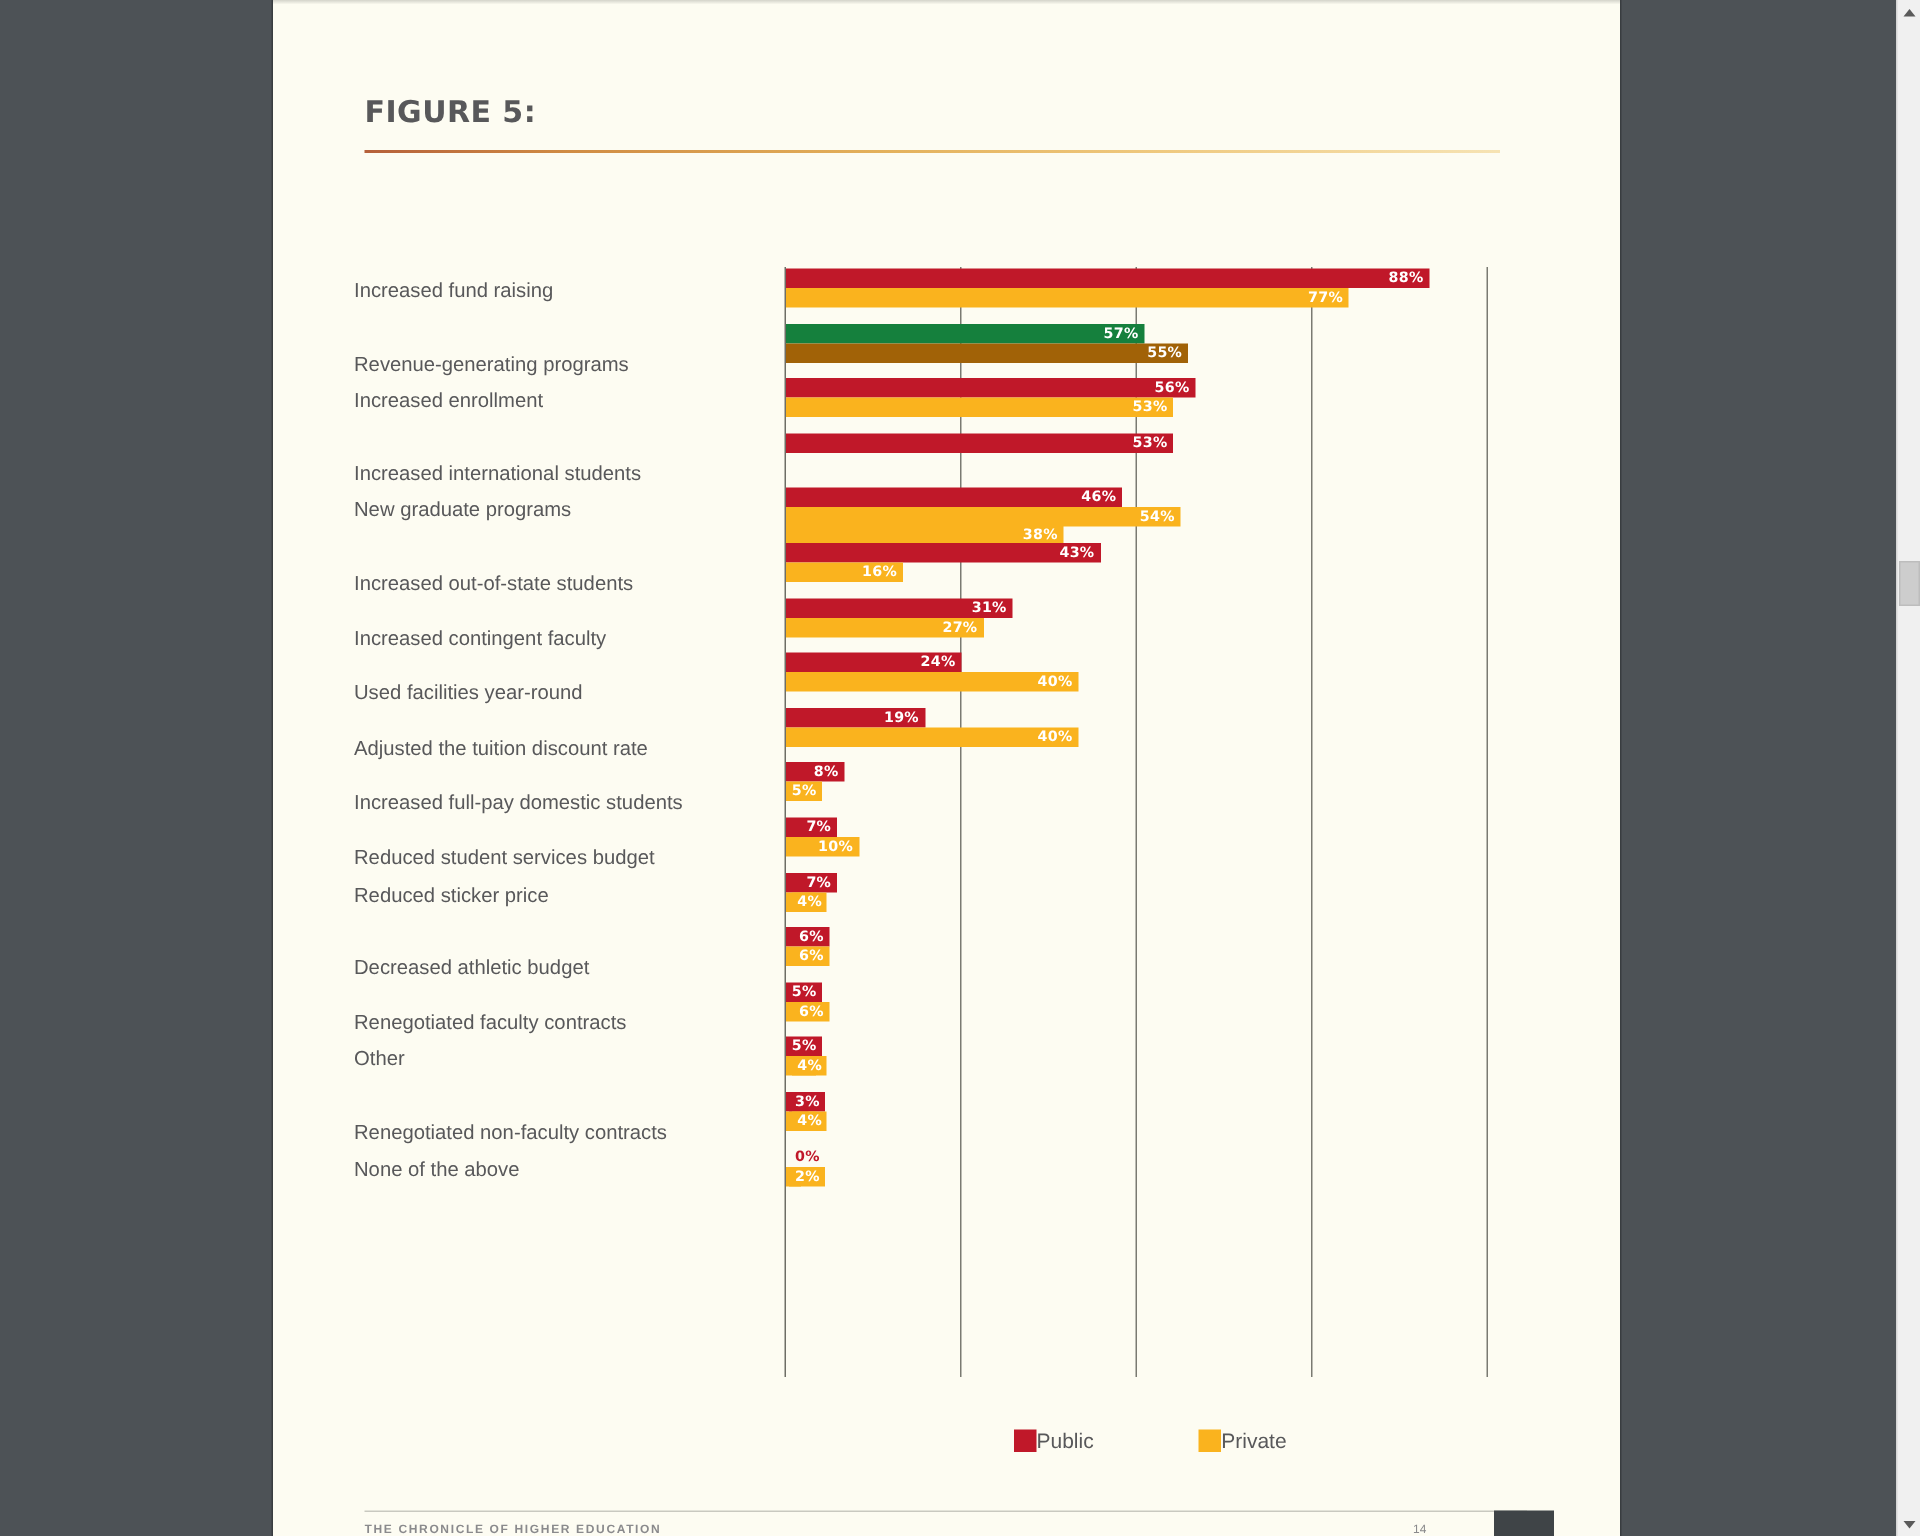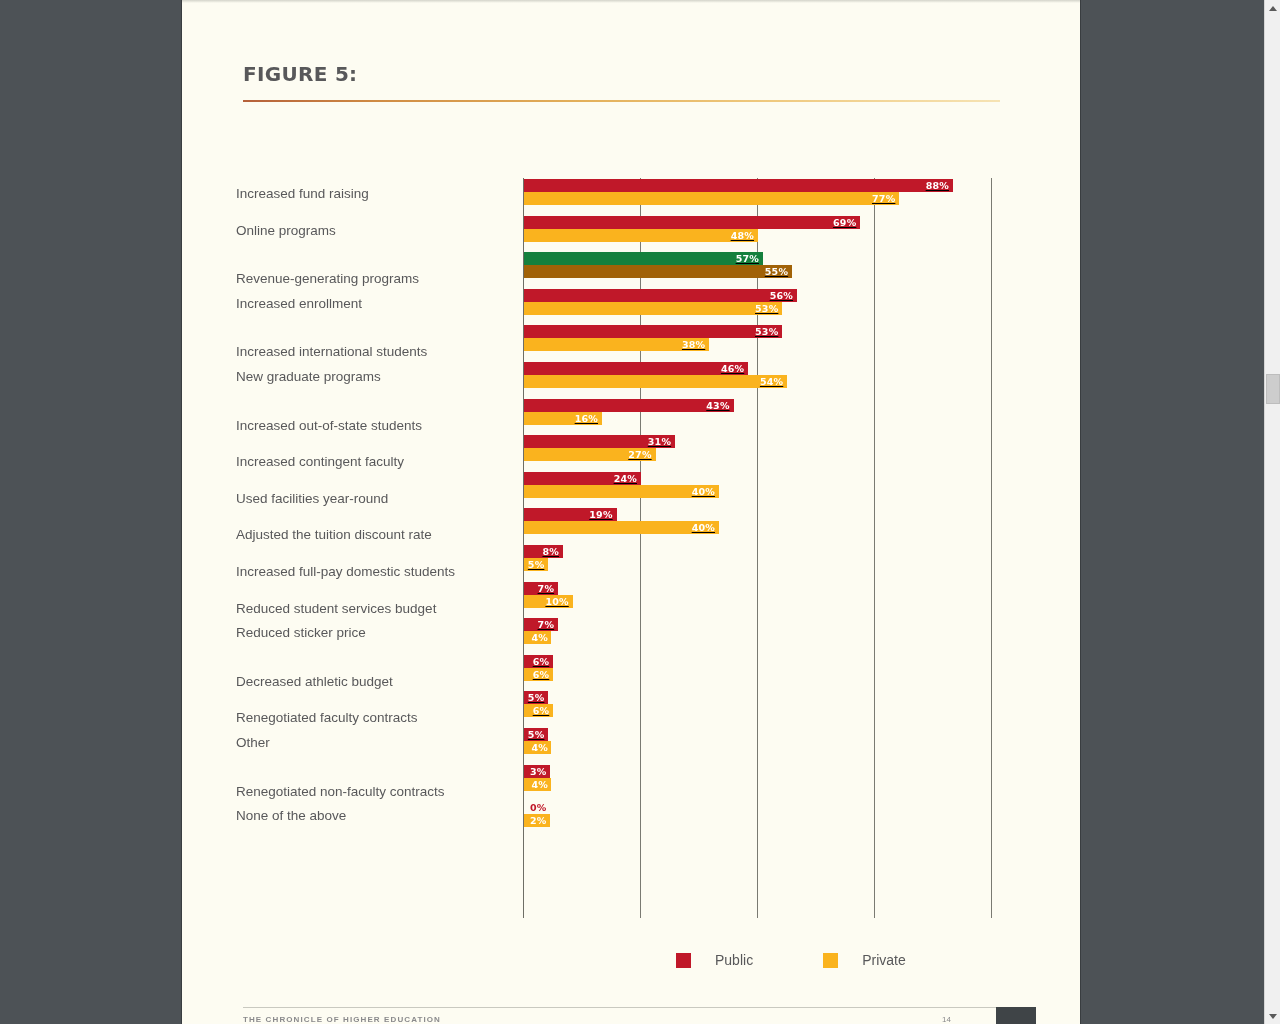--- a/index.html
+++ b/index.html
@@ -73,40 +73,39 @@
   }
   .rowlabel.one  { top: 8px; }
   .rowlabel.two  { top: 0px; margin-top: 20px; }
 
   .bar {
     position: absolute;
     height: 13px;
     left: 1px;
     display: flex; align-items: center; justify-content: flex-end;
     overflow: visible;
-    text-decoration: underline;
   }
   .bar.pub { top: 1px;  background: #c01829; }
   .bar.pri { top: 14px; background: #fab31e; }
   .bar .val {
     font-size: 9.5px; font-weight: bold; color: #ffffff;
     padding-right: 4px; letter-spacing: .2px;
     font-family: "DejaVu Sans", sans-serif;
     white-space: nowrap;
   }
   .bar.zero { background: transparent; }
   .bar.zero .val { color: #c01829; padding-right: 0; padding-left: 2px; }
   .bar.overflow .val { color: #ffffff; }
 
   
   #legend {
     position: absolute; left: 494px; top: 952px;
     display: flex; align-items: center; gap: 70px;
   }
-  .legitem { display: flex; align-items: center; gap: 24px; justify-content: flex-end; }
+  .legitem { display: flex; align-items: center; gap: 0; justify-content: flex-end; }
   .swatch { width: 15px; height: 15px; }
   .legtext { font-size: 14px; color: #58585a; }
 
   
   #footer-rule {
     position: absolute; left: 61px; top: 1007px; width: 775px; height: 1px;
     background: #c9c9c0;
   }
   #footer-text {
     position: absolute; left: 61px; top: 1015px;
@@ -169,29 +168,20 @@
           <div class="row">
             <div class="rowlabel one">Increased fund raising</div>
             <div class="bar pub" style="width: 429px; background: rgb(192, 24, 41);">
               <span class="val">88%</span>
             </div>
             <div class="bar pri" style="width: 375.375px; background: rgb(250, 179, 30);">
               <span class="val">77%</span>
             </div>
           </div>
           <div class="row">
-            <div class="rowlabel one">Online programs</div>
-            <div class="bar pub" style="width: 336.375px; background: rgb(192, 24, 41);">
-              <span class="val">69%</span>
-            </div>
-            <div class="bar pri" style="width: 234px; background: rgb(250, 179, 30);">
-              <span class="val">48%</span>
-            </div>
-          </div>
-          <div class="row">
             <div class="rowlabel two">Revenue-generating programs</div>
             <div class="bar pub" style="width: 239px; background: #15803d; text-align: right;">
               <span class="val">57%</span>
             </div>
             <div class="bar pri" style="width: 268.125px; background: #a16207;">
               <span class="val">55%</span>
             </div>
           </div>
           <div class="row">
             <div class="rowlabel one">Increased enrollment</div>
@@ -200,21 +190,21 @@
             </div>
             <div class="bar pri" style="width: 258.375px; background: rgb(250, 179, 30);">
               <span class="val">53%</span>
             </div>
           </div>
           <div class="row">
             <div class="rowlabel two">Increased international students</div>
             <div class="bar pub" style="width: 258.375px; background: rgb(192, 24, 41);">
               <span class="val">53%</span>
             </div>
-            <div class="bar pri" style="width: 185.25px; background: rgb(250, 179, 30);">
+            <div class="bar pri" style="width: 185.25px; background: rgb(250, 179, 30); margin-top: 48px;">
               <span class="val">38%</span>
             </div>
           </div>
           <div class="row">
             <div class="rowlabel one">New graduate programs</div>
             <div class="bar pub" style="width: 224.25px; background: rgb(192, 24, 41);">
               <span class="val">46%</span>
             </div>
             <div class="bar pri" style="width: 263.25px; background: rgb(250, 179, 30);">
               <span class="val">54%</span>

